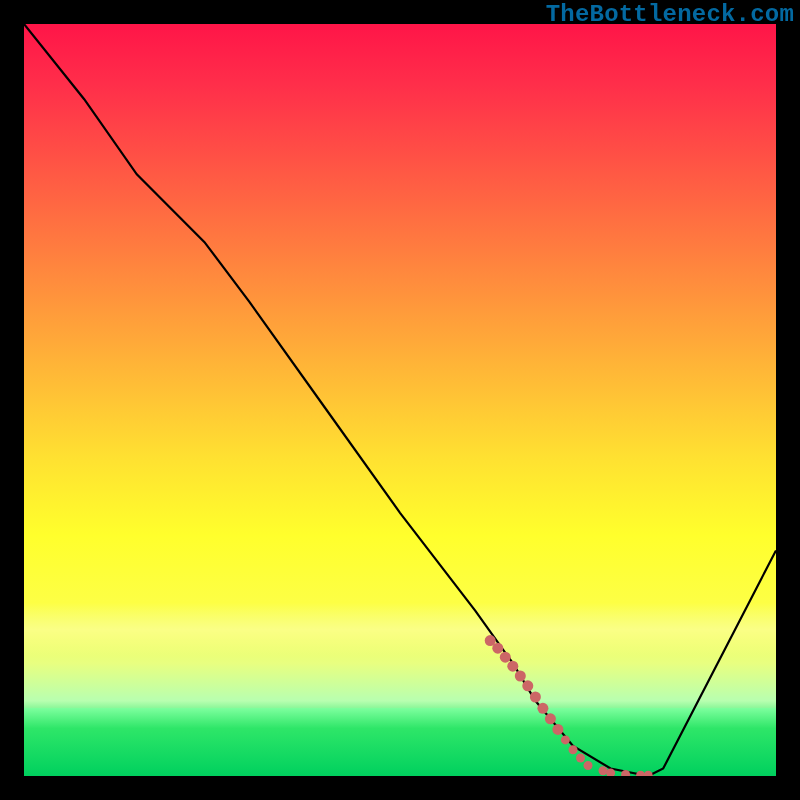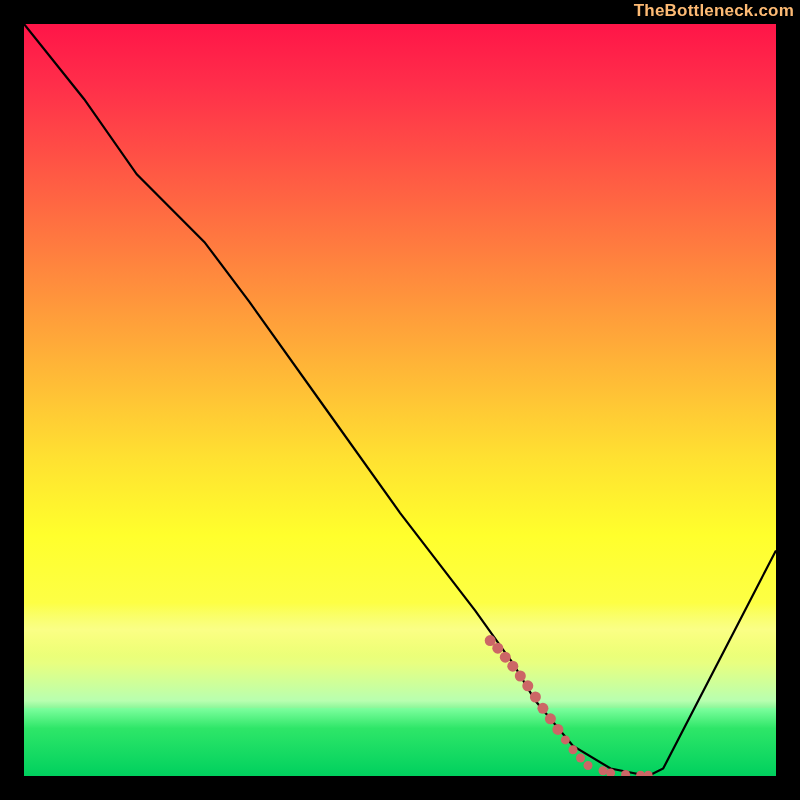--- a/index.html
+++ b/index.html
@@ -50,26 +50,27 @@
     background: linear-gradient(to bottom,
       #7eff9e 0%,
       #2ee668 30%,
       #00d05e 100%
     );
   }
   .watermark {
     position: absolute;
     top: 1px;
     right: 6px;
-    color: #fdba74;
-    font-size: 17px;
+    color: #0369a1;
+    font-size: 24px;
     font-weight: 600;
     letter-spacing: 0.2px;
     z-index: 10;
     user-select: none;
+    font-family: Liberation Mono, monospace;
   }
   svg.overlay {
     position: absolute;
     left: 24px;
     top: 24px;
     width: 752px;
     height: 752px;
     z-index: 5;
   }
 </style>

